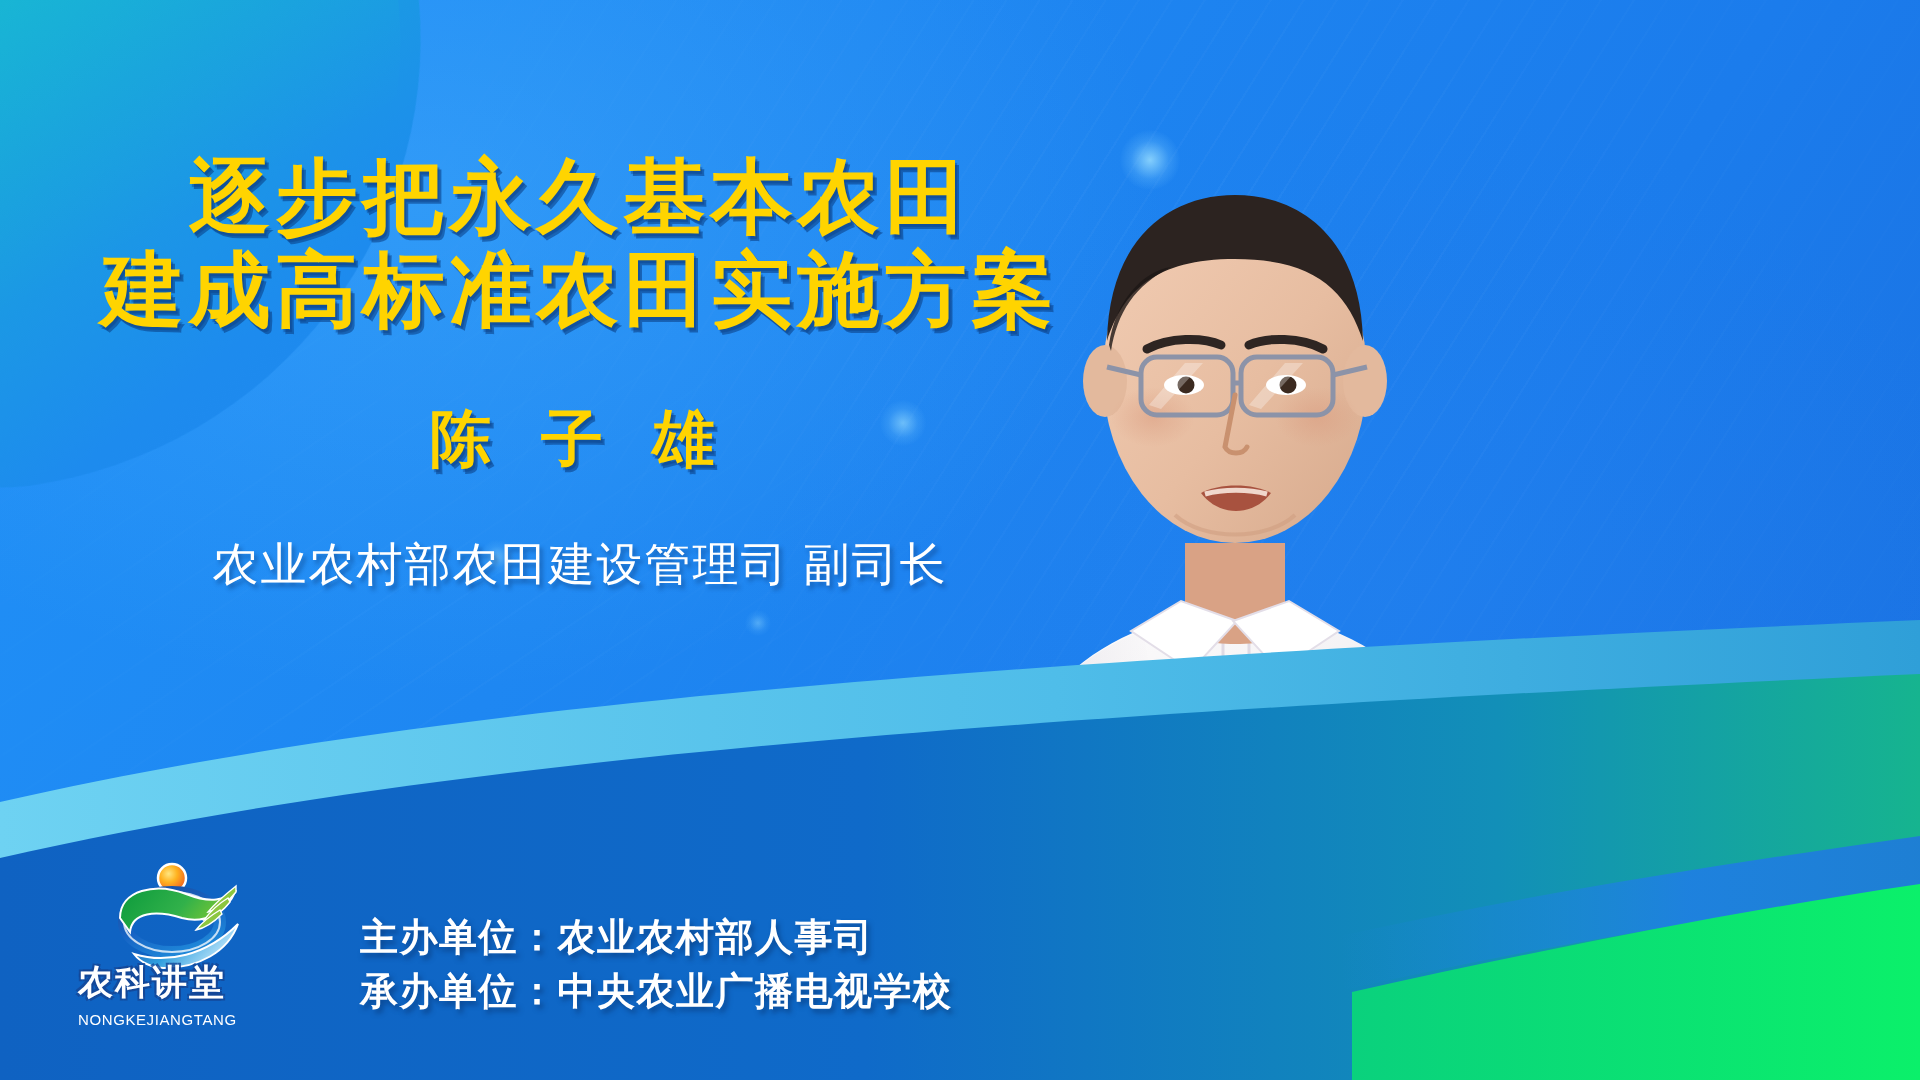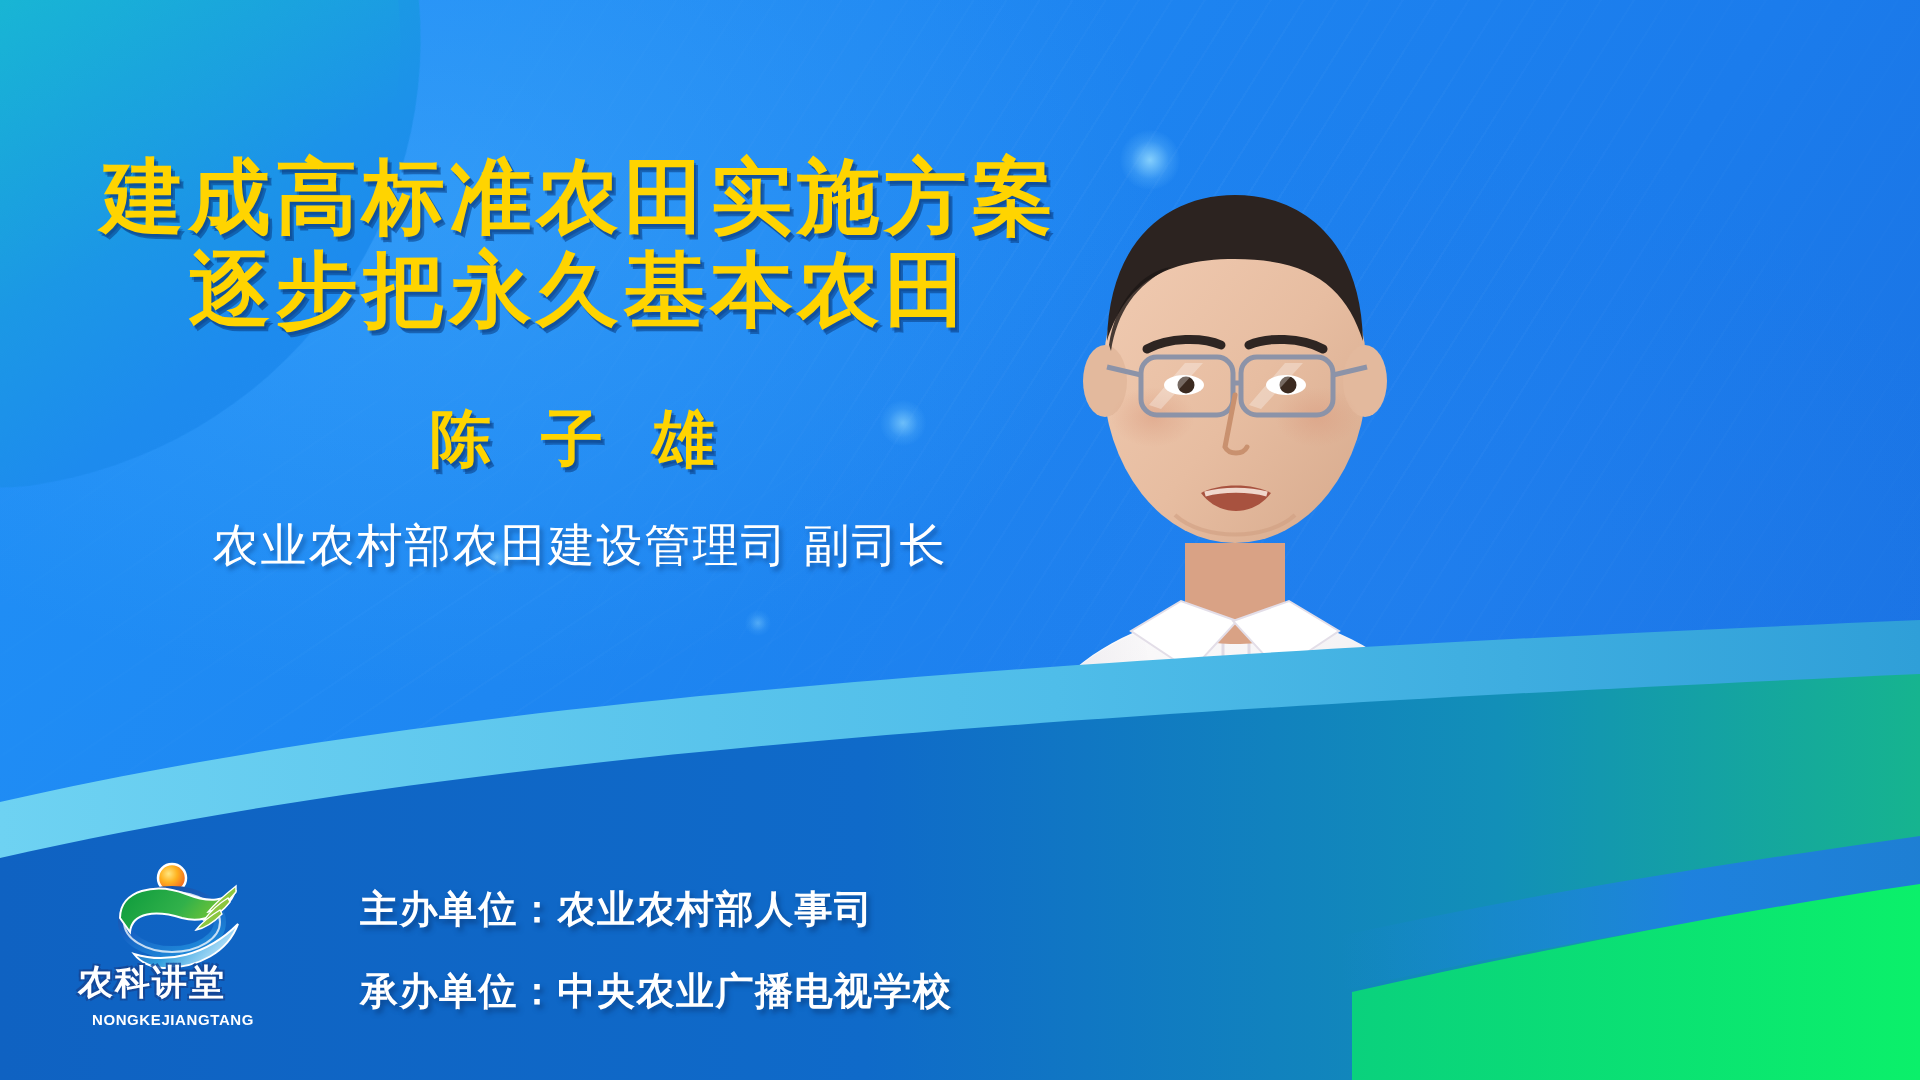--- a/index.html
+++ b/index.html
@@ -135,39 +135,39 @@
     text-shadow:
       4px 5px 0 rgba(10,60,130,0.55),
       2px 3px 1px rgba(10,60,130,0.45);
     white-space: nowrap;
   }
   .speaker-role {
     color: #ffffff;
     font-weight: normal;
     font-size: 46px;
     letter-spacing: 2px;
-    margin-top: 34px;
+    margin-top: 53px;
     text-shadow: 3px 4px 4px rgba(8,50,110,0.45);
     white-space: nowrap;
   }
 
   
   .footer-lines {
     position: absolute;
     left: 360px;
     bottom: 62px;
     width: 900px;
   }
   .footer-line {
     color: #ffffff;
     font-size: 38px;
     font-weight: bold;
     letter-spacing: 1.5px;
     line-height: 1.0;
-    margin-bottom: 44px;
+    margin-bottom: 16px;
     text-shadow: 3px 4px 5px rgba(6,44,100,0.5);
     white-space: nowrap;
   }
   .footer-line:last-child { margin-bottom: 8px; }
 
   
   .logo {
     position: absolute;
     left: 78px;
     bottom: 48px;
@@ -189,24 +189,24 @@
       -2px -2px 0 rgba(20,70,150,0.8),
        2px -2px 0 rgba(20,70,150,0.8),
       -2px  2px 0 rgba(20,70,150,0.8),
        2px  2px 0 rgba(20,70,150,0.8);
   }
   .logo-pinyin {
     position: absolute;
     left: 0;
     bottom: 4px;
     width: 190px;
-    text-align: center;
+    text-align: left;
     color: #ffffff;
     font-size: 15px;
-    font-weight: bold;
+    font-weight: normal;
     letter-spacing: 0.6px;
   }
 </style>
 </head>
 <body>
 
 <div id="stage">
 
   <div class="bg-base"></div>
   <div class="bg-arcs"></div>
@@ -339,22 +339,22 @@
     <path d="M0 182 C420 86 980 40 1920 0 L1920 58 C980 98 420 146 0 242 Z" fill="url(#wLight)"></path>
 
     <path d="M0 238 C420 142 980 96 1920 54 L1920 460 L0 460 Z" fill="url(#wDeep)"></path>
 
     <path d="M1340 316 C1520 276 1720 244 1920 216 L1920 268 C1720 296 1520 330 1344 370 Z" fill="url(#wBlueTop)" opacity="0.9"></path>
 
     <path d="M1352 372 C1540 330 1730 292 1920 264 L1920 460 L1352 460 Z" fill="url(#wGreen)"></path>
   </svg>
 
   <div class="headline">
+    <div class="title-line">逐步把永久基本农田</div>
     <div class="title-line">建成高标准农田实施方案</div>
-    <div class="title-line">逐步把永久基本农田</div>
     <div class="speaker-name">陈 子 雄</div>
     <div class="speaker-role">农业农村部农田建设管理司 副司长</div>
   </div>
 
   <div class="footer-lines">
     <div class="footer-line">主办单位：农业农村部人事司</div>
     <div class="footer-line">承办单位：中央农业广播电视学校</div>
   </div>
 
   <div class="logo">

